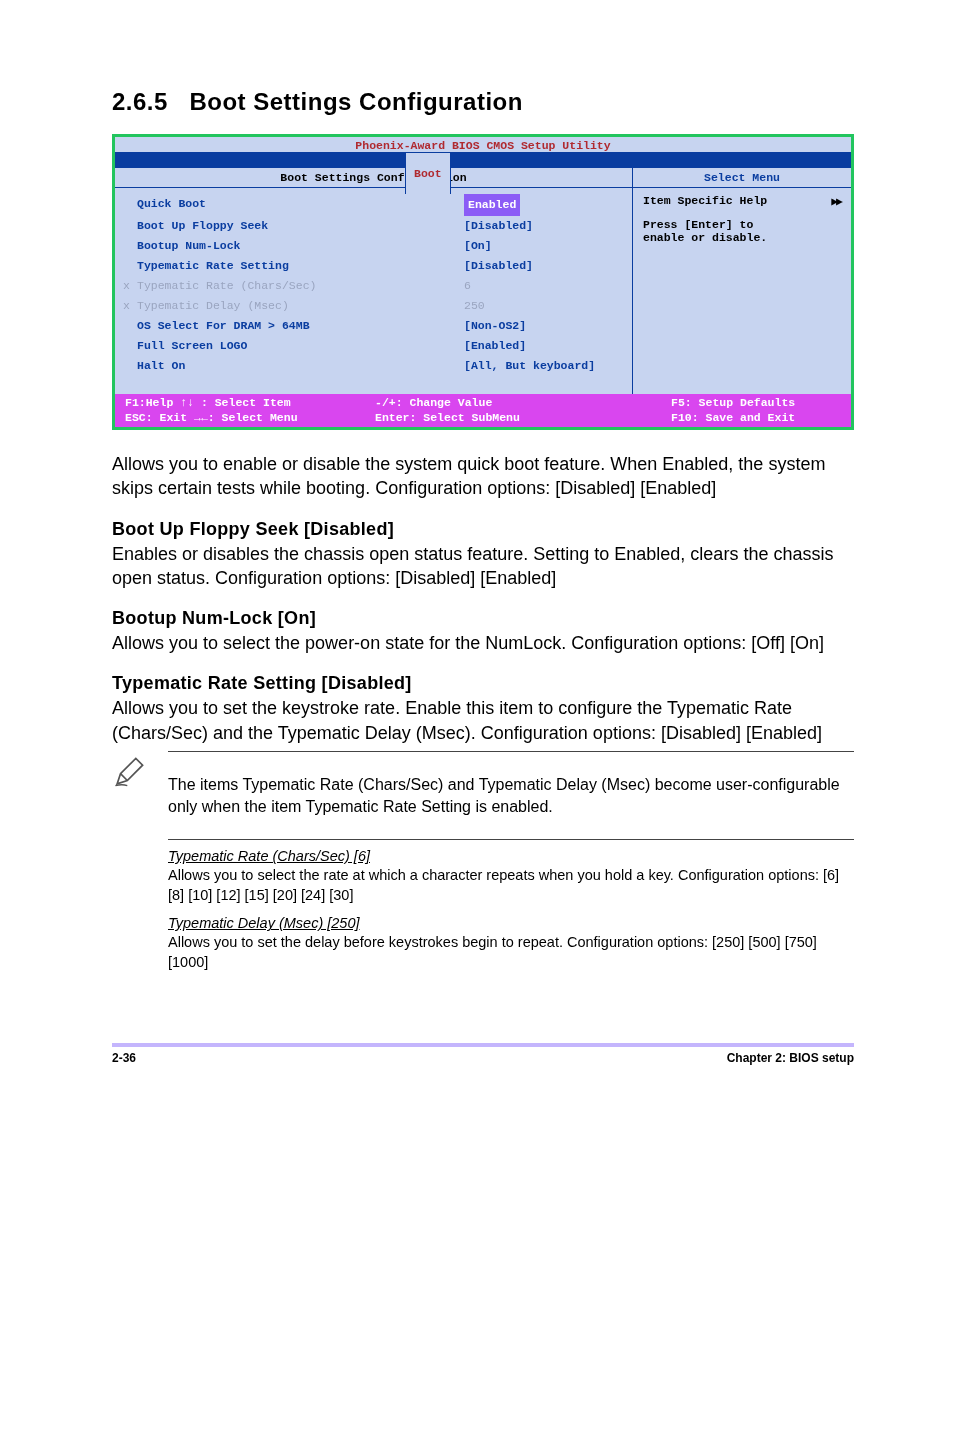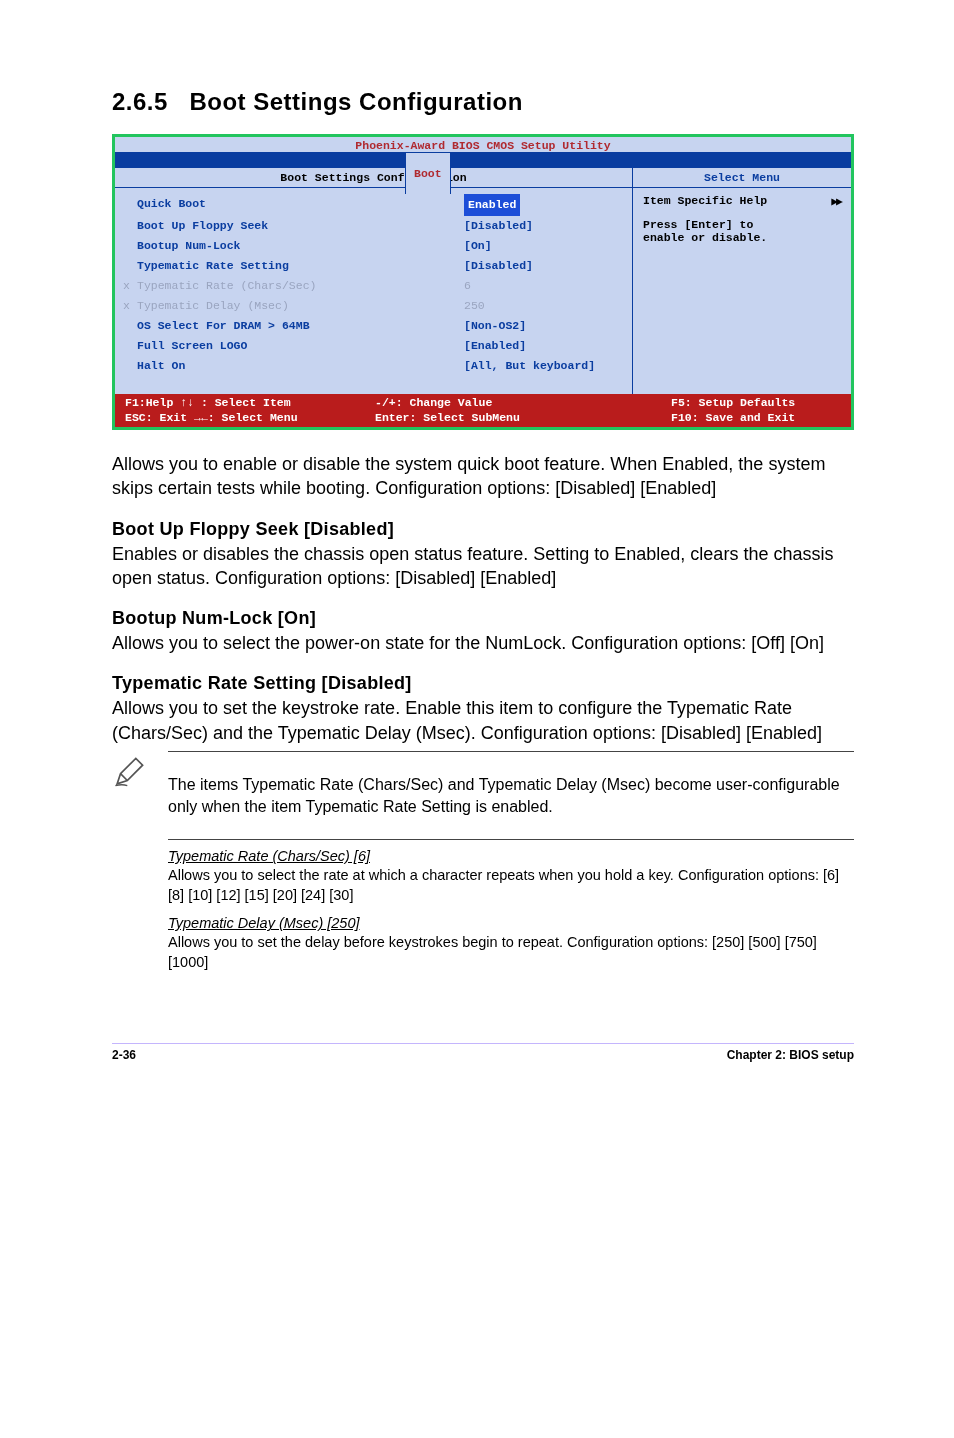--- a/index.html
+++ b/index.html
@@ -10,21 +10,21 @@
     color: #000;
     width: 954px;
   }
   .page-content {
     padding: 88px 100px 60px 112px;
   }
   .page-footer {
     display: flex;
     justify-content: space-between;
     padding: 4px 100px 20px 112px;
-    border-top: 1px solid #c4b5fd;
+    border-top: 4px solid #c4b5fd;
     margin: 0 100px 0 112px;
     padding-left: 0;
     padding-right: 0;
     font-size: 12px;
     font-weight: bold;
   }
   h2.section-heading {
     font-size: 24px;
     font-weight: 900;
     margin: 0 0 18px 0;
@@ -108,41 +108,41 @@
     font-weight: normal;
   }
   .bios-value {
     width: 160px;
   }
   .bios-value.disabled {
     color: #9aa5c0;
     font-weight: normal;
   }
   .bios-value.highlight {
-    background: #1d4ed8;
+    background: #8b5cf6;
     color: #fff;
     padding: 1px 4px;
     display: inline-block;
     width: auto;
     font-weight: bold;
   }
   .bios-help {
     padding: 6px 10px;
     color: #000;
     font-weight: bold;
   }
   .bios-help-title {
     display: flex;
     justify-content: space-between;
     margin-bottom: 10px;
     gap: 20px;
   }
   .bios-help .arrows { letter-spacing: -2px; }
   .bios-footer {
-    background: #b91c1c;
+    background: #d946ef;
     color: #fff;
     display: flex;
     font-weight: bold;
     padding: 1px 10px 2px 10px;
     line-height: 15px;
   }
   .bios-footer .col1 { width: 250px; }
   .bios-footer .col2 { flex: 1; }
   .bios-footer .col3 { width: 170px; }
 

